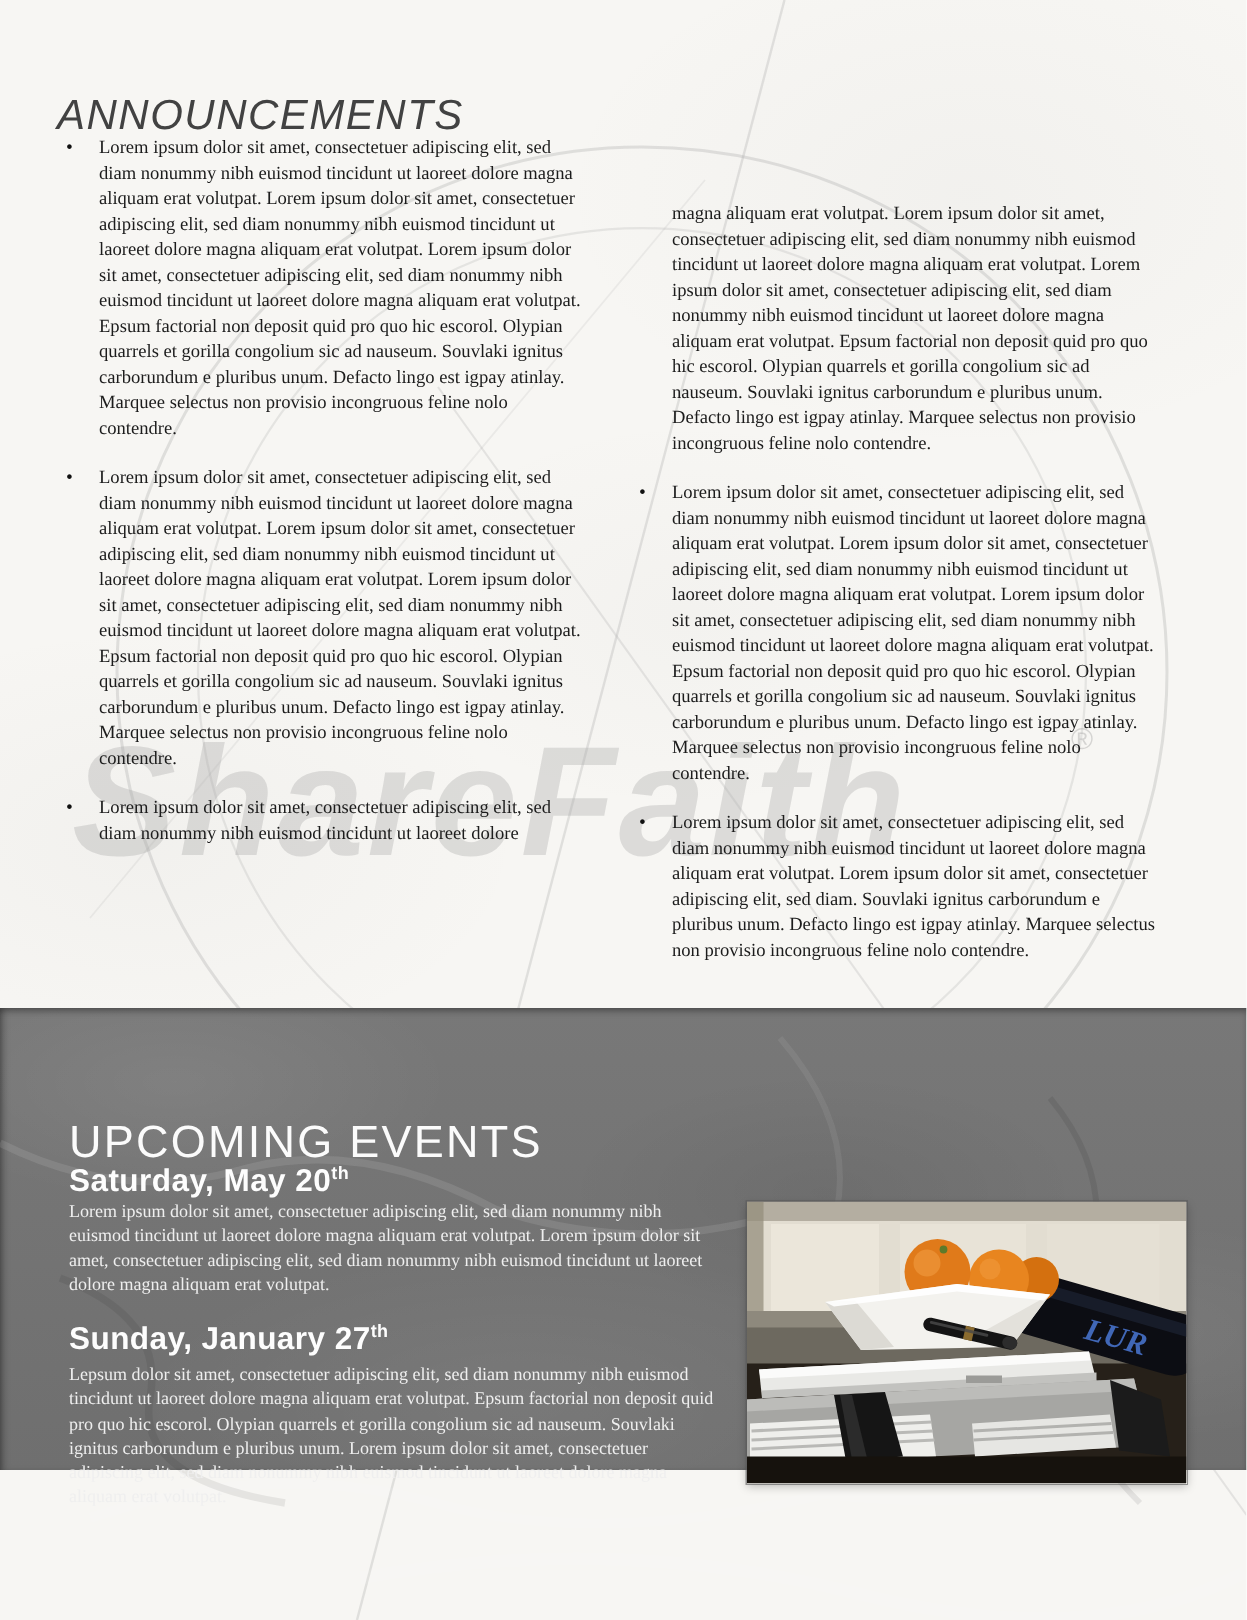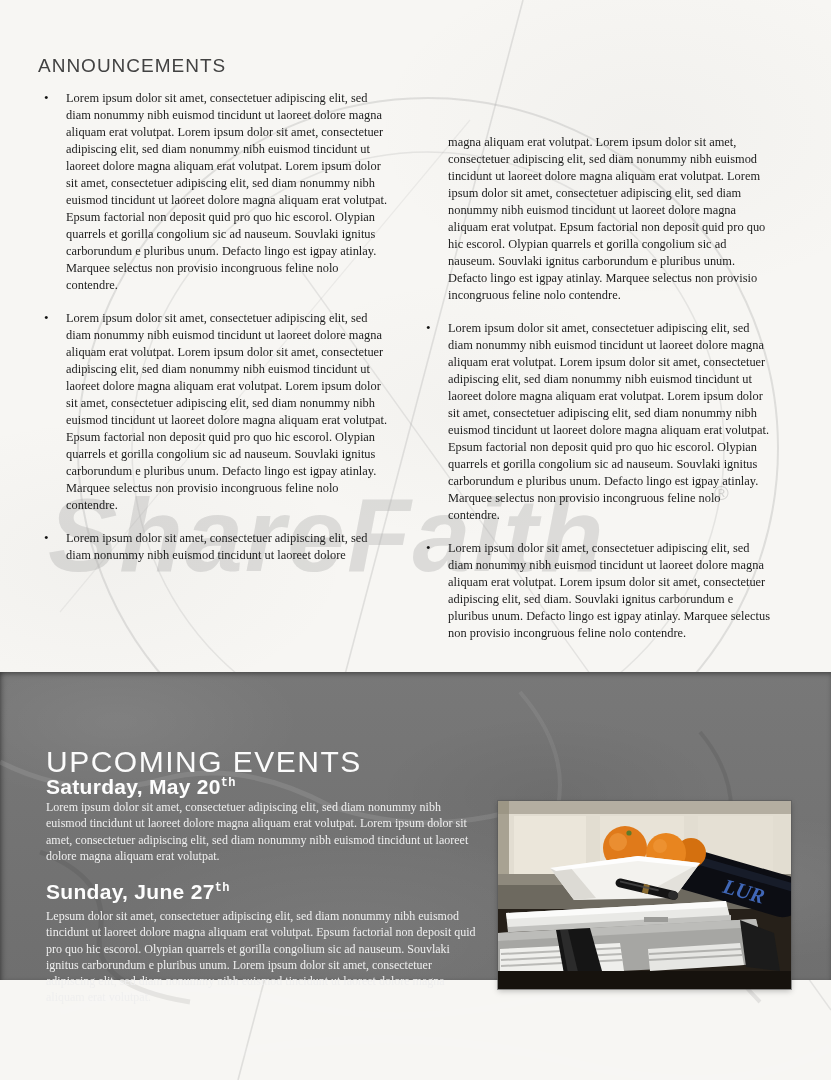--- a/index.html
+++ b/index.html
@@ -20,21 +20,21 @@
     font-size:104px;font-weight:bold;font-style:italic;letter-spacing:2px;
     color:rgba(150,150,150,0.28);white-space:nowrap;pointer-events:none;
   }
   .wm-reg{
     position:absolute;left:714px;top:482px;z-index:2;
     font-size:20px;color:rgba(150,150,150,0.35);pointer-events:none;
   }
   
   .ann-title{
     position:absolute;left:38px;top:42px;
-    font-size:19px;font-weight:400;letter-spacing:1px;color:#424242;z-index:4;
+    font-size:28px;font-weight:400;letter-spacing:1px;color:#424242;z-index:4;font-style:italic;
   }
   .col{position:absolute;top:90px;z-index:4;}
   .col-left{left:42px;width:350px;}
   .col-right{left:424px;width:348px;margin-top:44px;}
   .para{
     position:relative;padding-left:24px;margin:0 0 16px 0;
     font-family:"Liberation Serif", serif;font-size:12.4px;line-height:17px;
     color:#1c1c1c;text-align:left;
   }
   .para .bullet{
@@ -55,21 +55,21 @@
   }
   .vein-svg{position:absolute;left:0;top:0;pointer-events:none;}
   .events-title{
     position:absolute;left:46px;top:48px;
     font-size:30px;font-weight:400;letter-spacing:1.5px;color:#fbfbfb;
   }
   .event-title{
     position:absolute;left:46px;
     font-size:21px;font-weight:bold;letter-spacing:0.3px;color:#fdfdfd;
   }
-  .event-title sup{font-size:12px;font-family:Liberation Mono, monospace;}
+  .event-title sup{font-size:12px;}
   .event-body{
     position:absolute;left:46px;width:432px;
     font-family:"Liberation Serif", serif;font-size:12px;line-height:16.3px;
     color:#efefef;
   }
   .et1{top:103px;} .eb1{top:127px;}
   .et2{top:208px;} .eb2{top:236px;}
   
   .photo{
     position:absolute;left:498px;top:129px;width:293px;height:188px;
@@ -136,21 +136,21 @@
     </svg>
 
     <h2 class="events-title">UPCOMING EVENTS</h2>
 
     <div class="event-title et1">
       <span>Saturday, May 20</span><sup>th</sup>
     </div>
     <div class="event-body eb1">Lorem ipsum dolor sit amet, consectetuer adipiscing elit, sed diam nonummy nibh euismod tincidunt ut laoreet dolore magna aliquam erat volutpat. Lorem ipsum dolor sit amet, consectetuer adipiscing elit, sed diam nonummy nibh euismod tincidunt ut laoreet dolore magna aliquam erat volutpat.</div>
 
     <div class="event-title et2">
-      <span>Sunday, June 27</span><sup>th</sup>
+      <span>Sunday, January 27</span><sup>th</sup>
     </div>
     <div class="event-body eb2">Lepsum dolor sit amet, consectetuer adipiscing elit, sed diam nonummy nibh euismod tincidunt ut laoreet dolore magna aliquam erat volutpat. Epsum factorial non deposit quid pro quo hic escorol. Olypian quarrels et gorilla congolium sic ad nauseum. Souvlaki ignitus carborundum e pluribus unum. Lorem ipsum dolor sit amet, consectetuer adipiscing elit, sed diam nonummy nibh euismod tincidunt ut laoreet dolore magna aliquam erat volutpat.</div>
 
     <div class="photo">
       <svg width="293" height="188" viewBox="0 0 293 188">
 
         <rect width="293" height="188" fill="#d6d0c4"></rect>
         <rect x="0" y="0" width="293" height="13" fill="#b4aea1"></rect>
         <rect x="0" y="13" width="293" height="62" fill="#e2ddd1"></rect>
         <rect x="16" y="15" width="72" height="60" fill="#ebe6da"></rect>

